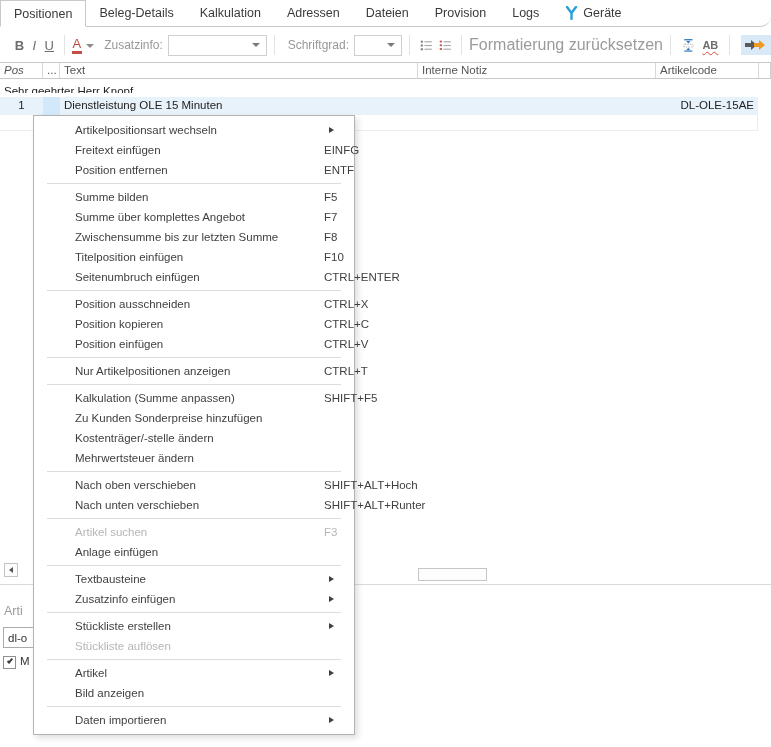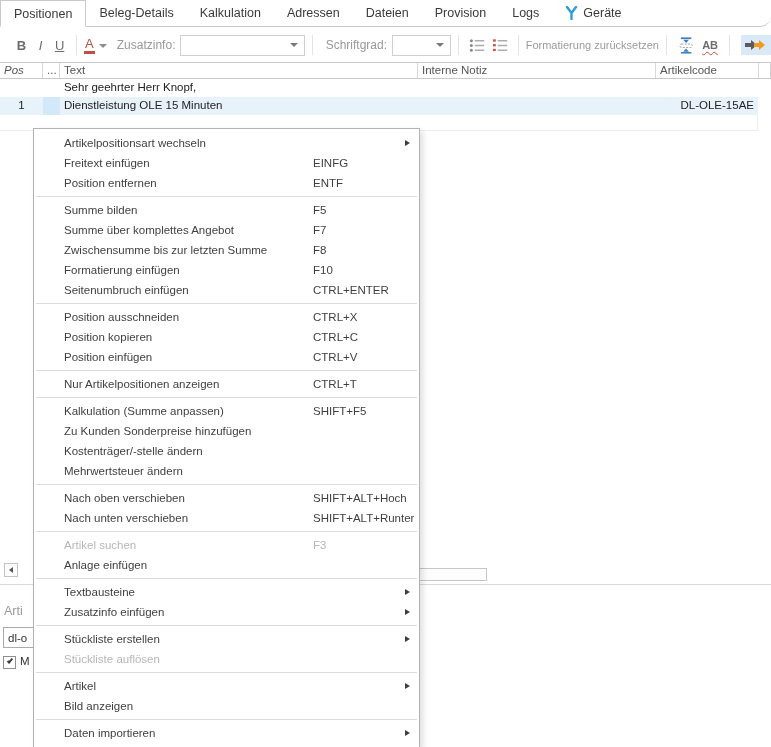--- a/index.html
+++ b/index.html
@@ -27,38 +27,38 @@
   .fontcolor .A { font-size:13px; color:#bb4a44; border-bottom:3px solid #c34f44; line-height:15px; padding:0 1px; }
   .caret-down { width:0; height:0; border-left:4px solid transparent; border-right:4px solid transparent;
     border-top:4px solid #8b8b8b; display:inline-block; margin-bottom:6px; }
   .tlabel { color:#989898; font-size:12px; margin:0 5px 0 6px; white-space:nowrap; }
   .combo { height:21px; border:1px solid #cfcfcf; background:#fff; display:flex;
     align-items:center; justify-content:flex-end; padding-right:6px; }
   .combo .caret-down { margin-bottom:0; border-top-color:#7a7a7a; }
   .combo.font { width:130px; }
   .combo.size { width:62px; }
   .listicon { width:17px; height:15px; margin:0 3px; }
-  .resetlbl { color:#9b9b9b; font-size:11px; white-space:nowrap; cursor:default; }
+  .resetlbl { color:#9b9b9b; font-size:16px; white-space:nowrap; cursor:default; }
   .pbreak { width:17px; height:18px; margin:0 4px; }
   .spell { font-size:11px; font-weight:bold; color:#6d6d6d; margin:0 4px;
     text-decoration:underline wavy #d04b3c 1px; text-underline-offset:2px; cursor:default; }
   .dblarrow-wrap { background:#d9e9f7; padding:3px 4px; margin-left:4px; cursor:default; }
   .dblarrow { width:22px; height:14px; display:block; }
   
   .thead { position:absolute; top:62px; left:0; right:0; height:17px; display:flex;
     border-top:1px solid #c9c9c9; border-bottom:1px solid #c9c9c9; background:#fff; }
   .thead .hcell { font-size:11.5px; color:#555; padding:1px 0 0 4px;
     border-right:1px solid #d8d8d8; overflow:hidden; white-space:nowrap; }
   .thead .hgutter { flex:1; border-right:1px solid #d0d0d0; }
   .trow { position:absolute; left:0; width:758px; display:flex; font-size:11.5px; color:#222; }
   .trow .cell { overflow:hidden; white-space:nowrap; padding-top:2px; }
   .trow .c-pos { text-align:center; }
   .trow .c-text { padding-left:4px; }
   .trow .c-code { text-align:right; padding-right:4px; }
-  .row-plain { top:79px; height:18px; background:#fff; }
+  .row-plain { top:79px; height:18px; background:#fff;flex-direction:column; }
   .row-selected { top:97px; height:18px; background:#e8f2fb; }
   .row-selected .c-dots { background:#d3e8f8; height:100%; }
   .row-empty { position:absolute; top:115px; left:0; width:758px; height:16px;
     border-bottom:1px solid #ececec; border-right:1px solid #ececec; background:#fff; }
   
   .hscroll-btn { position:absolute; left:4px; top:563px; width:14px; height:14px;
     border:1px solid #c3c3c3; background:#fcfcfc; display:flex; align-items:center; justify-content:center; }
   .arrow-left { width:0; height:0; border-top:3px solid transparent; border-bottom:3px solid transparent;
     border-right:4px solid #555; }
   .hscroll-thumb { position:absolute; left:418px; top:568px; width:69px; height:13px;
@@ -68,22 +68,22 @@
   .section-label { position:absolute; left:4px; top:604px; font-size:12.5px; color:#9a9a9a; }
   .bottom-input { position:absolute; left:3px; top:627px; width:92px; height:21px;
     border:1px solid #ababab; font-family:"Liberation Sans",sans-serif; font-size:11.5px;
     padding-left:4px; color:#333; outline:none; background:#fff; }
   .cb-box { position:absolute; left:3px; top:656px; width:13px; height:13px;
     border:1px solid #8f8f8f; background:#fff; }
   .cb-check { position:absolute; left:3px; top:2px; width:6px; height:3px;
     border-left:2px solid #3c3c3c; border-bottom:2px solid #3c3c3c; transform:rotate(-48deg); }
   .cb-label { position:absolute; left:20px; top:655px; font-size:11.5px; color:#333; }
   
-  .ctxmenu { position:absolute; left:33px; top:128px; width:387px; background:#fff;
-    border:1px solid #b3b3b3; box-shadow:3px 3px 6px rgba(0,0,0,.13); padding:4px 0; z-index:20; }
+  .ctxmenu { position:absolute; left:33px; top:115px; width:322px; background:#fff;
+    border:1px solid #b3b3b3; box-shadow:3px 3px 6px rgba(0,0,0,.13); padding:4px 11px; z-index:20; }
   .mi { position:relative; height:20px; display:flex; align-items:center;
     padding-left:30px; font-size:11.5px; color:#3f3f3f; cursor:default; white-space:nowrap; }
   .mi .short { position:absolute; left:279px; top:0; height:20px; display:flex; align-items:center; }
   .mi .subarrow { position:absolute; right:9px; top:7px; width:0; height:0;
     border-top:3.5px solid transparent; border-bottom:3.5px solid transparent; border-left:5px solid #3f3f3f; }
   .mi.disabled { color:#b6b6b6; }
   .msep { height:1px; background:#dcdcdc; margin:3px 2px; }
 </style>
 </head>
 <body>
@@ -237,21 +237,21 @@
       </div>
       <div class="mi">
         <span>Summe über komplettes Angebot</span>
         <span class="short">F7</span>
       </div>
       <div class="mi">
         <span>Zwischensumme bis zur letzten Summe</span>
         <span class="short">F8</span>
       </div>
       <div class="mi">
-        <span>Formatierung einfügen</span>
+        <span>Titelposition einfügen</span>
         <span class="short">F10</span>
       </div>
       <div class="mi">
         <span>Seitenumbruch einfügen</span>
         <span class="short">CTRL+ENTER</span>
       </div>
       <div class="msep"></div>
       <div class="mi">
         <span>Position ausschneiden</span>
         <span class="short">CTRL+X</span>

